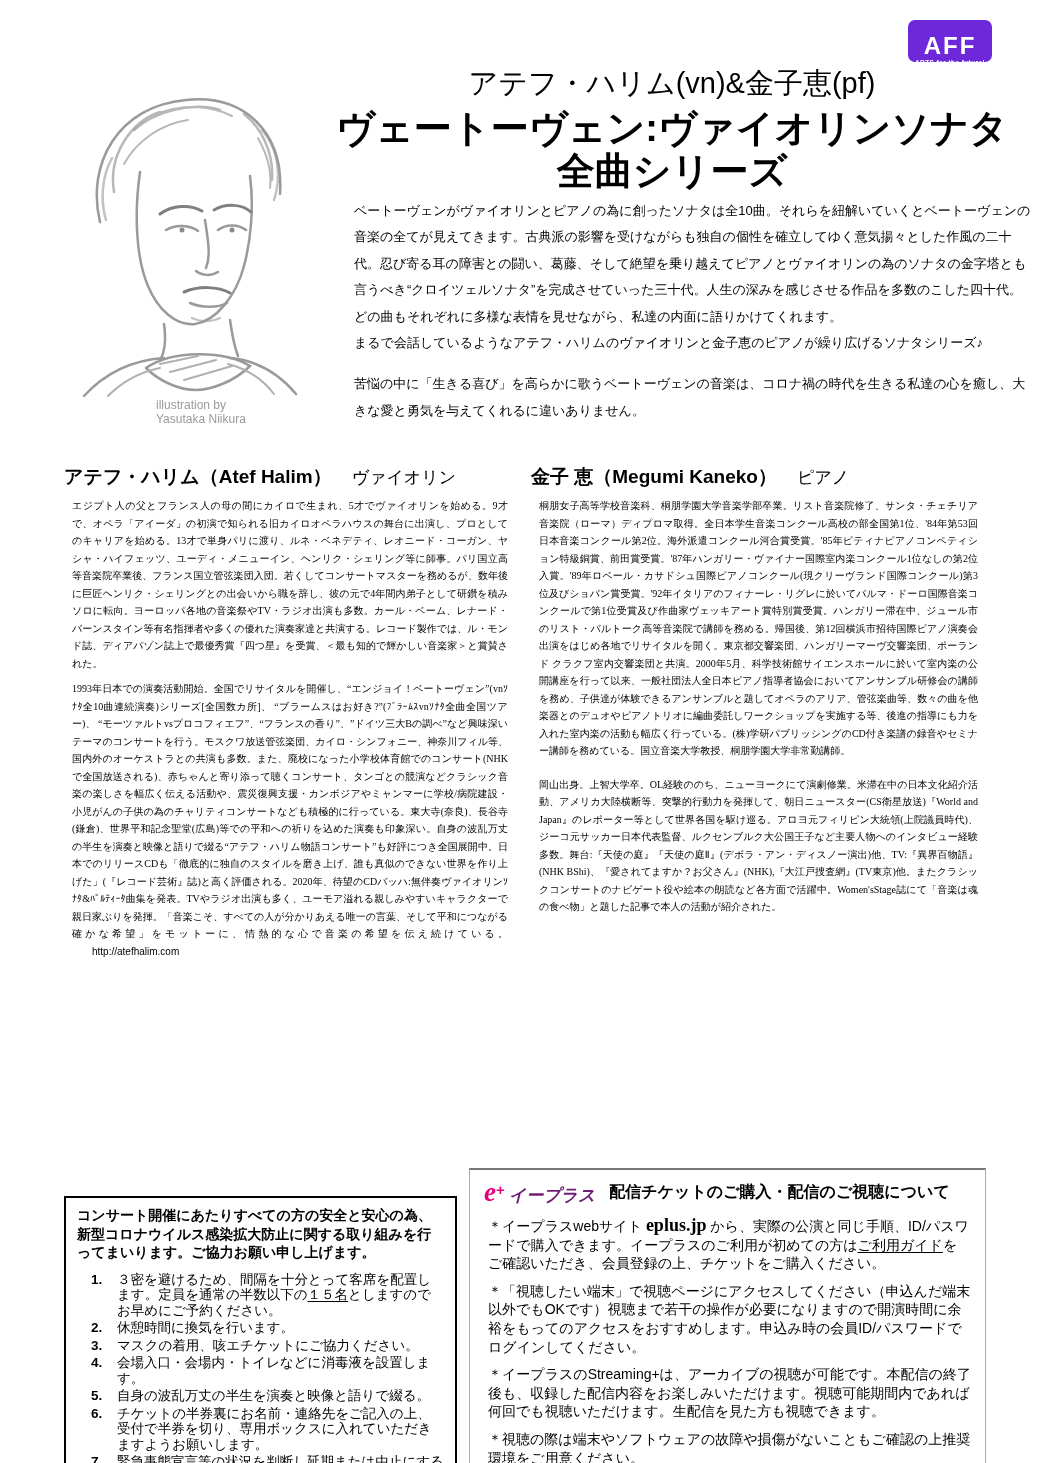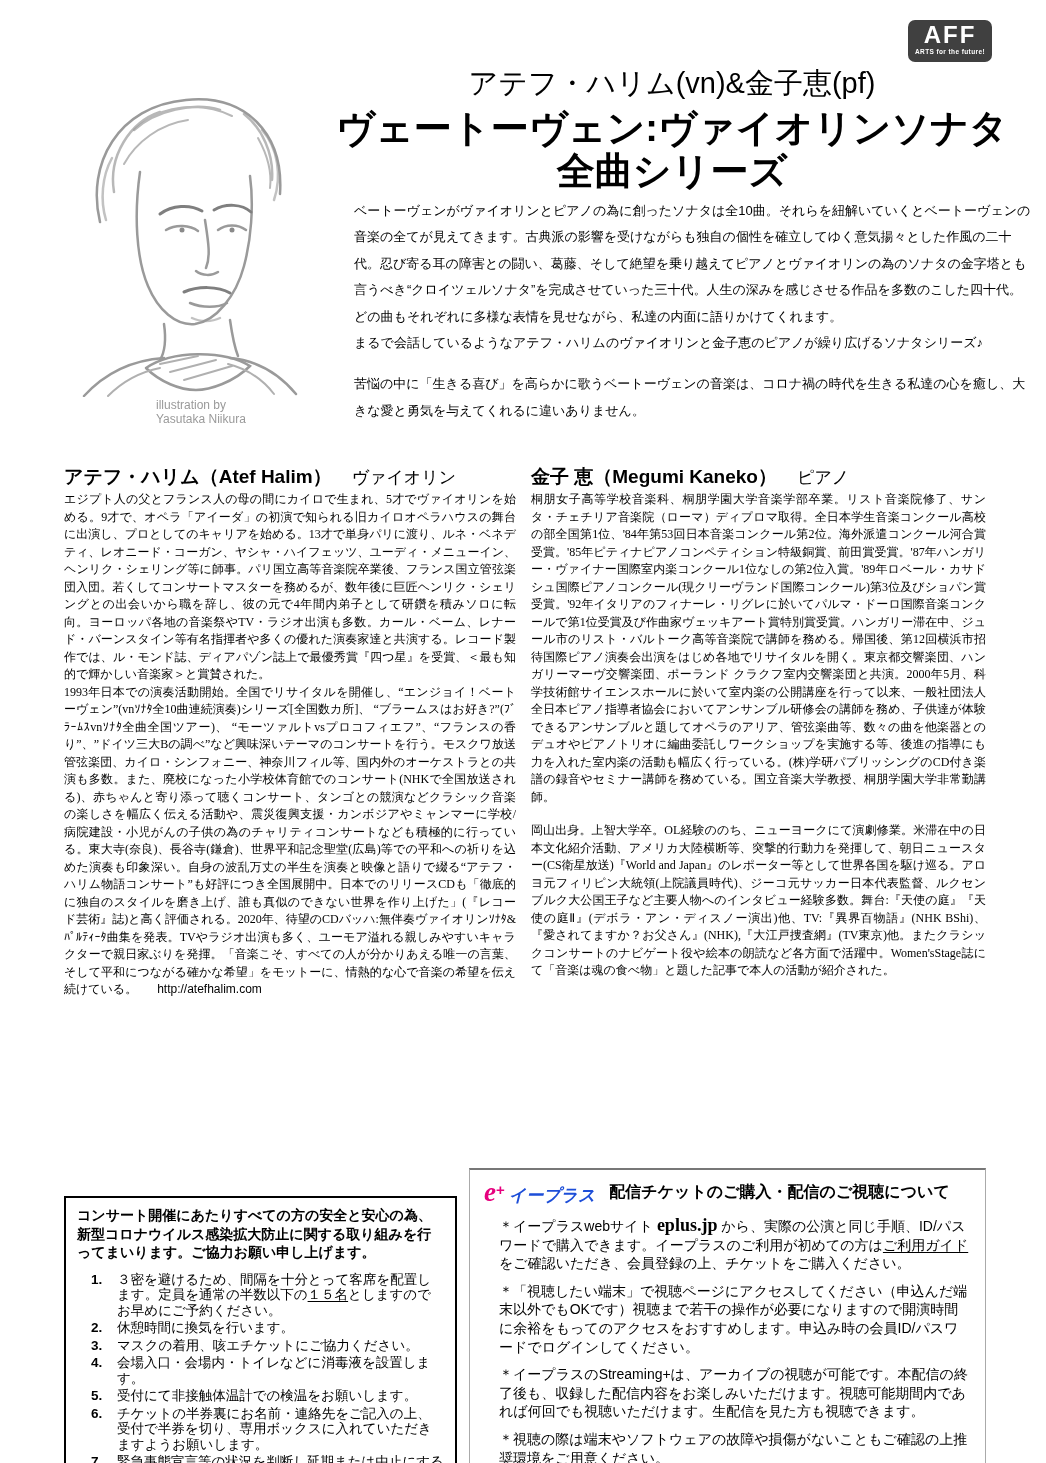--- a/index.html
+++ b/index.html
@@ -1,66 +1,66 @@
 <!DOCTYPE html>
 <html><head>
 <meta charset="utf-8">
 <style>
   html,body{margin:0;padding:0;background:#fff;}
   .page{
     position:relative;width:1046px;height:1463px;background:#fff;overflow:hidden;
     font-family:"Liberation Sans",sans-serif;color:#000;
   }
   
-  .aff-logo{position:absolute;left:908px;top:20px;width:84px;height:42px;background:#404040;
-    border-radius:7px;color:#fff;text-align:center;box-sizing:border-box;padding-top:3px;}
+  .aff-logo{position:absolute;left:908px;top:20px;width:84px;height:42px;background:#6d28d9;
+    border-radius:7px;color:#fff;text-align:center;box-sizing:border-box;padding-top:14px;}
   .aff-text{font-weight:bold;font-size:24px;line-height:24px;letter-spacing:2px;}
   .aff-sub{font-size:6.5px;font-weight:bold;letter-spacing:.4px;margin-top:1px;}
   
   .title-block{position:absolute;left:330px;top:64px;width:684px;text-align:center;}
   .performers{font-size:29px;font-weight:normal;letter-spacing:0;}
   .main-title{font-size:38px;font-weight:bold;line-height:43px;margin:3px 0 0 0;}
   
   .beethoven{position:absolute;left:48px;top:72px;}
   .illu-credit{position:absolute;left:156px;top:398px;font-size:12px;line-height:14px;color:#9a9a9a;}
   
   .intro{position:absolute;left:354px;top:198px;width:678px;font-size:13px;line-height:26.4px;}
   .intro p{margin:0;}
   .intro p.gap{margin-top:15px;}
   
   .col{position:absolute;top:466px;}
   .col-left{left:64px;width:452px;}
   .col-right{left:531px;width:455px;}
   .bio-head{font-size:19px;font-weight:bold;line-height:22px;margin:0 0 2px 0;}
   .bio-head .role{font-weight:normal;font-size:17px;margin-left:20px;}
-  .bio{font-family:"Liberation Serif",serif;font-size:12px;line-height:17.5px;
-    text-align:justify;margin:0;}
+  .bio{font-family:"Liberation Serif",serif;font-size:10px;line-height:17.5px;
+    text-align:justify;margin:8px;}
   .bio .url{font-family:"Liberation Sans",sans-serif;margin-left:20px;}
   .mori-block{margin-top:16px;}
   
   .safety-box{position:absolute;left:64px;top:1196px;width:393px;box-sizing:border-box;
     border:2px solid #000;padding:8px 11px 8px 11px;}
   .sb-head{font-weight:bold;font-size:14px;line-height:18.5px;margin:0 0 10px 0;}
   .sb-list{padding-left:14px;}
   .sb-item{display:flex;font-size:13.5px;line-height:15.5px;margin:0 0 2px 0;}
   .sb-item .num{flex:none;width:26px;font-weight:bold;}
   .sb-item .txt{flex:1;}
   .u{text-decoration:underline;text-underline-offset:2px;}
   
   .eplus-box{position:absolute;left:469px;top:1168px;width:517px;box-sizing:border-box;
     border:1px solid #aaa;border-top:2px solid #777;border-bottom:2px solid #999;
     padding:7px 14px 8px 14px;background:#fff;}
   .eplus-head{display:flex;align-items:center;margin:0 0 8px 0;}
   .eplus-logo{white-space:nowrap;margin-right:14px;}
   .eplus-logo .e{color:#e6007e;font-family:"Liberation Serif",serif;
     font-style:italic;font-weight:bold;font-size:27px;}
   .eplus-logo .plus{color:#e6007e;font-weight:bold;font-size:15px;vertical-align:super;}
-  .eplus-logo .kana{color:#1d4ed8;font-weight:bold;font-style:italic;font-size:17px;margin-left:4px;}
+  .eplus-logo .kana{color:#701a75;font-weight:bold;font-style:italic;font-size:17px;margin-left:4px;}
   .eplus-title{font-weight:bold;font-size:16px;}
-  .ep-p{font-size:14px;line-height:18.6px;margin:0 0 9px 15px;}
+  .ep-p{font-size:14px;line-height:18.6px;margin:0 0 9px 4px;}
   .ep-p:last-child{margin-bottom:0;}
   .site{font-family:"Liberation Serif",serif;font-weight:bold;font-size:18px;}
 </style>
 </head>
 <body>
 
 <div class="page">
 
   <div class="aff-logo">
     <div class="aff-text">AFF</div>
@@ -156,21 +156,21 @@
       <div class="sb-item">
         <span class="num">3.</span>
         <span class="txt">マスクの着用、咳エチケットにご協力ください。</span>
       </div>
       <div class="sb-item">
         <span class="num">4.</span>
         <span class="txt">会場入口・会場内・トイレなどに消毒液を設置します。</span>
       </div>
       <div class="sb-item">
         <span class="num">5.</span>
-        <span class="txt">受付にて非接触体温計での検温をお願いします。</span>
+        <span class="txt">自身の波乱万丈の半生を演奏と映像と語りで綴る。</span>
       </div>
       <div class="sb-item">
         <span class="num">6.</span>
         <span class="txt">チケットの半券裏にお名前・連絡先をご記入の上、受付で半券を切り、専用ボックスに入れていただきますようお願いします。</span>
       </div>
       <div class="sb-item">
         <span class="num">7.</span>
         <span class="txt">緊急事態宣言等の状況を判断し延期または中止にする場合がございますので、予めご了承ください。</span>
       </div>
     </div>

